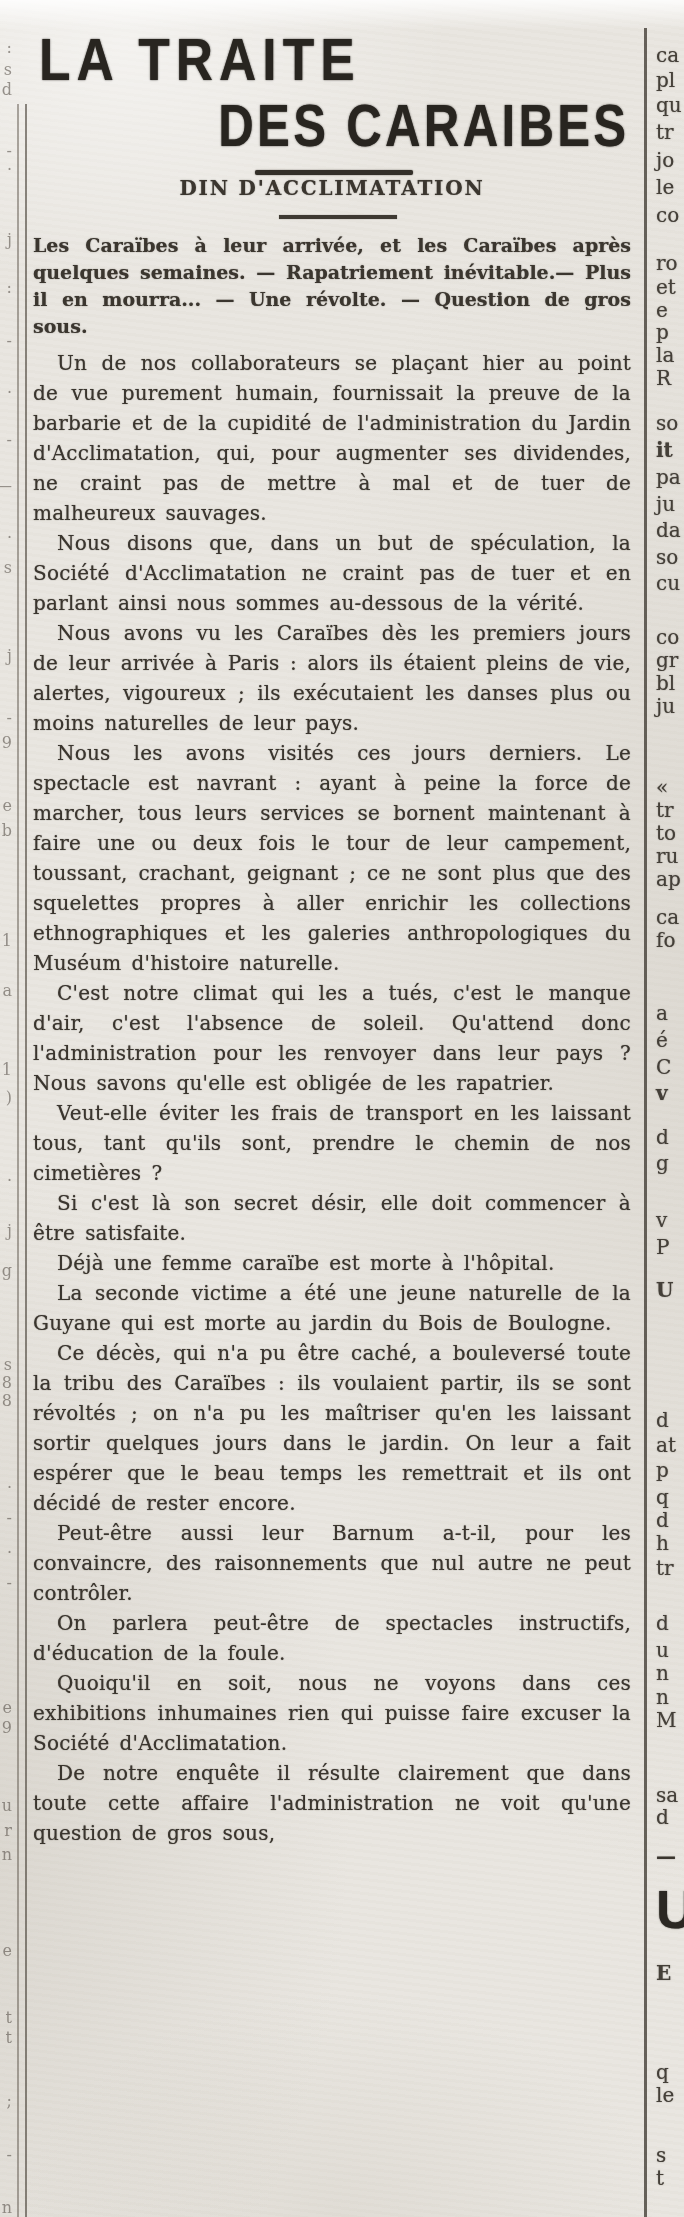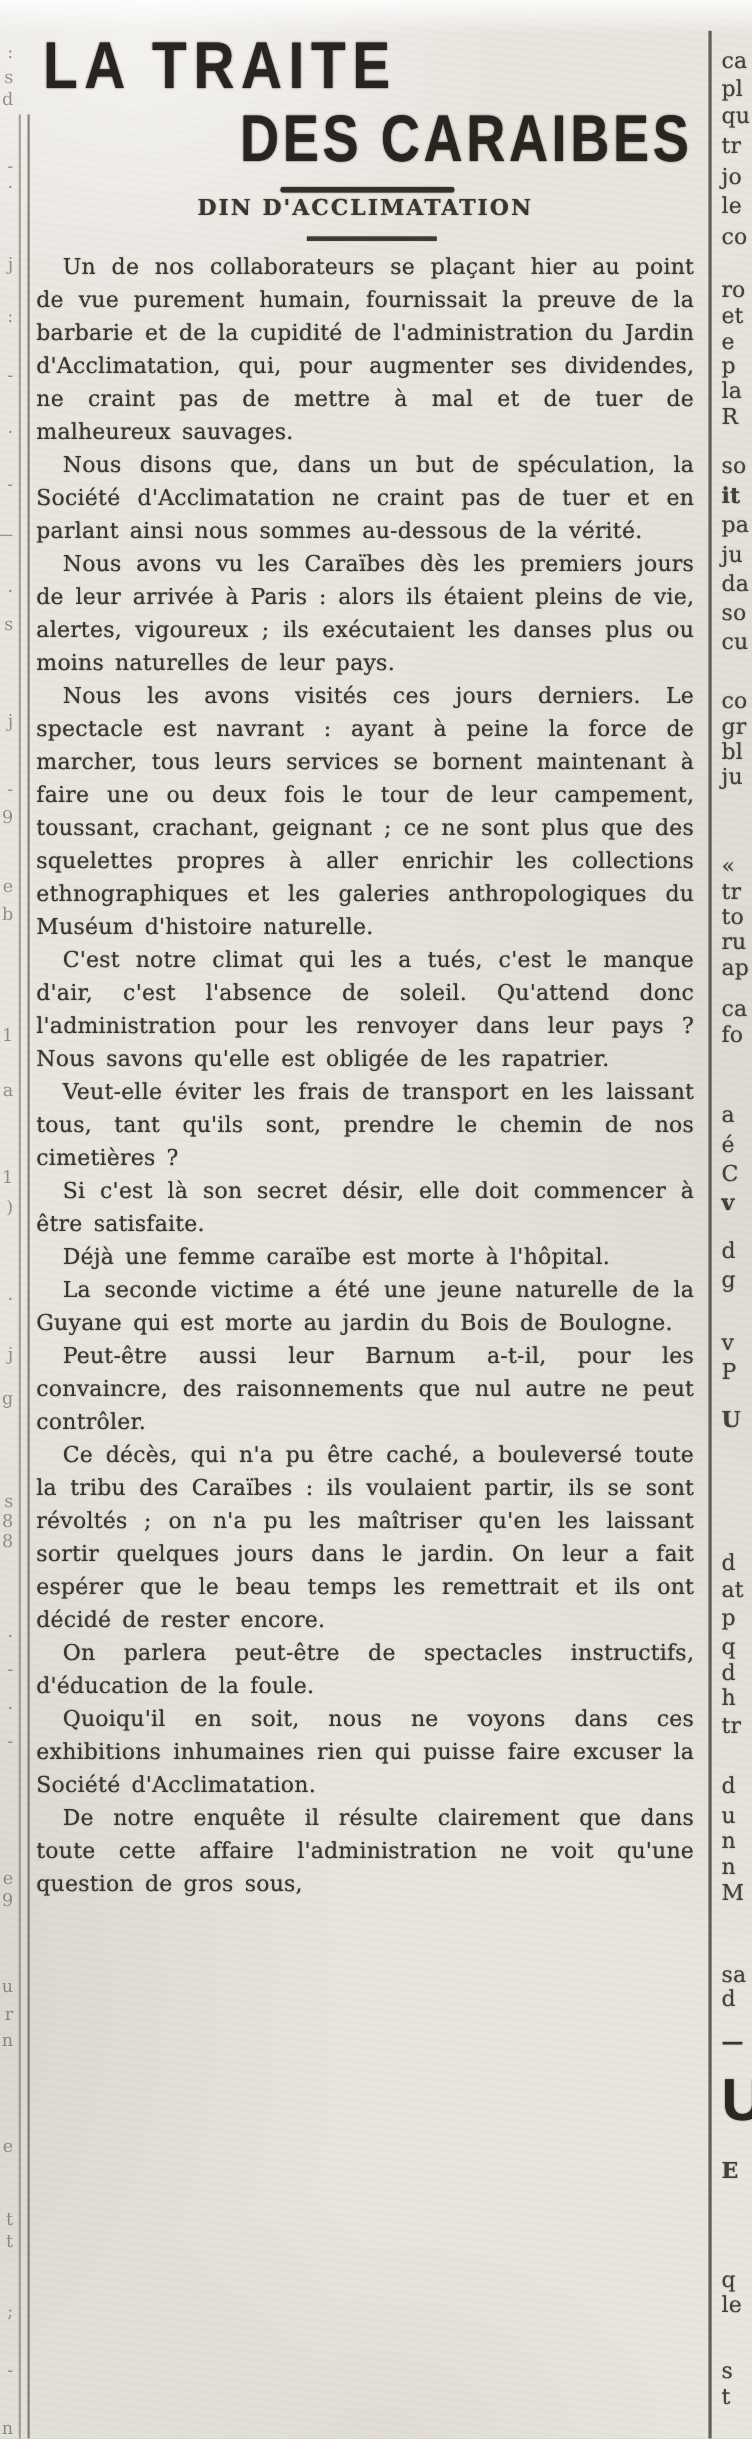--- a/index.html
+++ b/index.html
@@ -106,32 +106,33 @@
 
   <div class="vr vr-l1"></div>
   <div class="vr vr-l2"></div>
 
   <div class="col">
     <span class="hl hl1">LA TRAITE</span>
     <span class="hl2w"><span class="hl hl2">DES CARAIBES</span></span>
     <div class="rulea"></div>
     <div class="sh" style="margin-top:0">DIN D'ACCLIMATATION</div>
     <div class="ruleb"></div>
+    <p class="lede">Les Caraïbes à leur arrivée, et les Caraïbes après quelques semaines. — Rapatriement inévitable.— Plus il en mourra... — Une révolte. — Question de gros sous.</p>
     <div id="paras">
         <p class="bp">Un de nos collaborateurs se plaçant hier au point de vue purement humain, fournissait la preuve de la barbarie et de la cupidité de l'administration du Jardin d'Acclimatation, qui, pour augmenter ses dividendes, ne craint pas de mettre à mal et de tuer de malheureux sauvages.</p>
         <p class="bp">Nous disons que, dans un but de spéculation, la Société d'Acclimatation ne craint pas de tuer et en parlant ainsi nous sommes au-dessous de la vérité.</p>
         <p class="bp">Nous avons vu les Caraïbes dès les premiers jours de leur arrivée à Paris : alors ils étaient pleins de vie, alertes, vigoureux ; ils exécutaient les danses plus ou moins naturelles de leur pays.</p>
         <p class="bp">Nous les avons visités ces jours derniers. Le spectacle est navrant : ayant à peine la force de marcher, tous leurs services se bornent maintenant à faire une ou deux fois le tour de leur campement, toussant, crachant, geignant ; ce ne sont plus que des squelettes propres à aller enrichir les collections ethnographiques et les galeries anthropologiques du Muséum d'histoire naturelle.</p>
         <p class="bp">C'est notre climat qui les a tués, c'est le manque d'air, c'est l'absence de soleil. Qu'attend donc l'administration pour les renvoyer dans leur pays ? Nous savons qu'elle est obligée de les rapatrier.</p>
         <p class="bp">Veut-elle éviter les frais de transport en les laissant tous, tant qu'ils sont, prendre le chemin de nos cimetières ?</p>
         <p class="bp">Si c'est là son secret désir, elle doit commencer à être satisfaite.</p>
         <p class="bp">Déjà une femme caraïbe est morte à l'hôpital.</p>
         <p class="bp">La seconde victime a été une jeune naturelle de la Guyane qui est morte au jardin du Bois de Boulogne.</p>
+        <p class="bp">Ce décès, qui n'a pu être caché, a bouleversé toute la tribu des Caraïbes : ils voulaient partir, ils se sont révoltés ; on n'a pu les maîtriser qu'en les laissant sortir quelques jours dans le jardin. On leur a fait espérer que le beau temps les remettrait et ils ont décidé de rester encore.</p>
         <p class="bp">Peut-être aussi leur Barnum a-t-il, pour les convaincre, des raisonnements que nul autre ne peut contrôler.</p>
-        <p class="bp">Ce décès, qui n'a pu être caché, a bouleversé toute la tribu des Caraïbes : ils voulaient partir, ils se sont révoltés ; on n'a pu les maîtriser qu'en les laissant sortir quelques jours dans le jardin. On leur a fait espérer que le beau temps les remettrait et ils ont décidé de rester encore.</p>
         <p class="bp">On parlera peut-être de spectacles instructifs, d'éducation de la foule.</p>
         <p class="bp">Quoiqu'il en soit, nous ne voyons dans ces exhibitions inhumaines rien qui puisse faire excuser la Société d'Acclimatation.</p>
         <p class="bp">De notre enquête il résulte clairement que dans toute cette affaire l'administration ne voit qu'une question de gros sous,</p>
       </div>
   </div>
 
   <div class="vr vr-r"></div>
 
   <div class="right-frags" id="rightFrags">
       <span class="fr" style="top: 45px;">ca</span>

